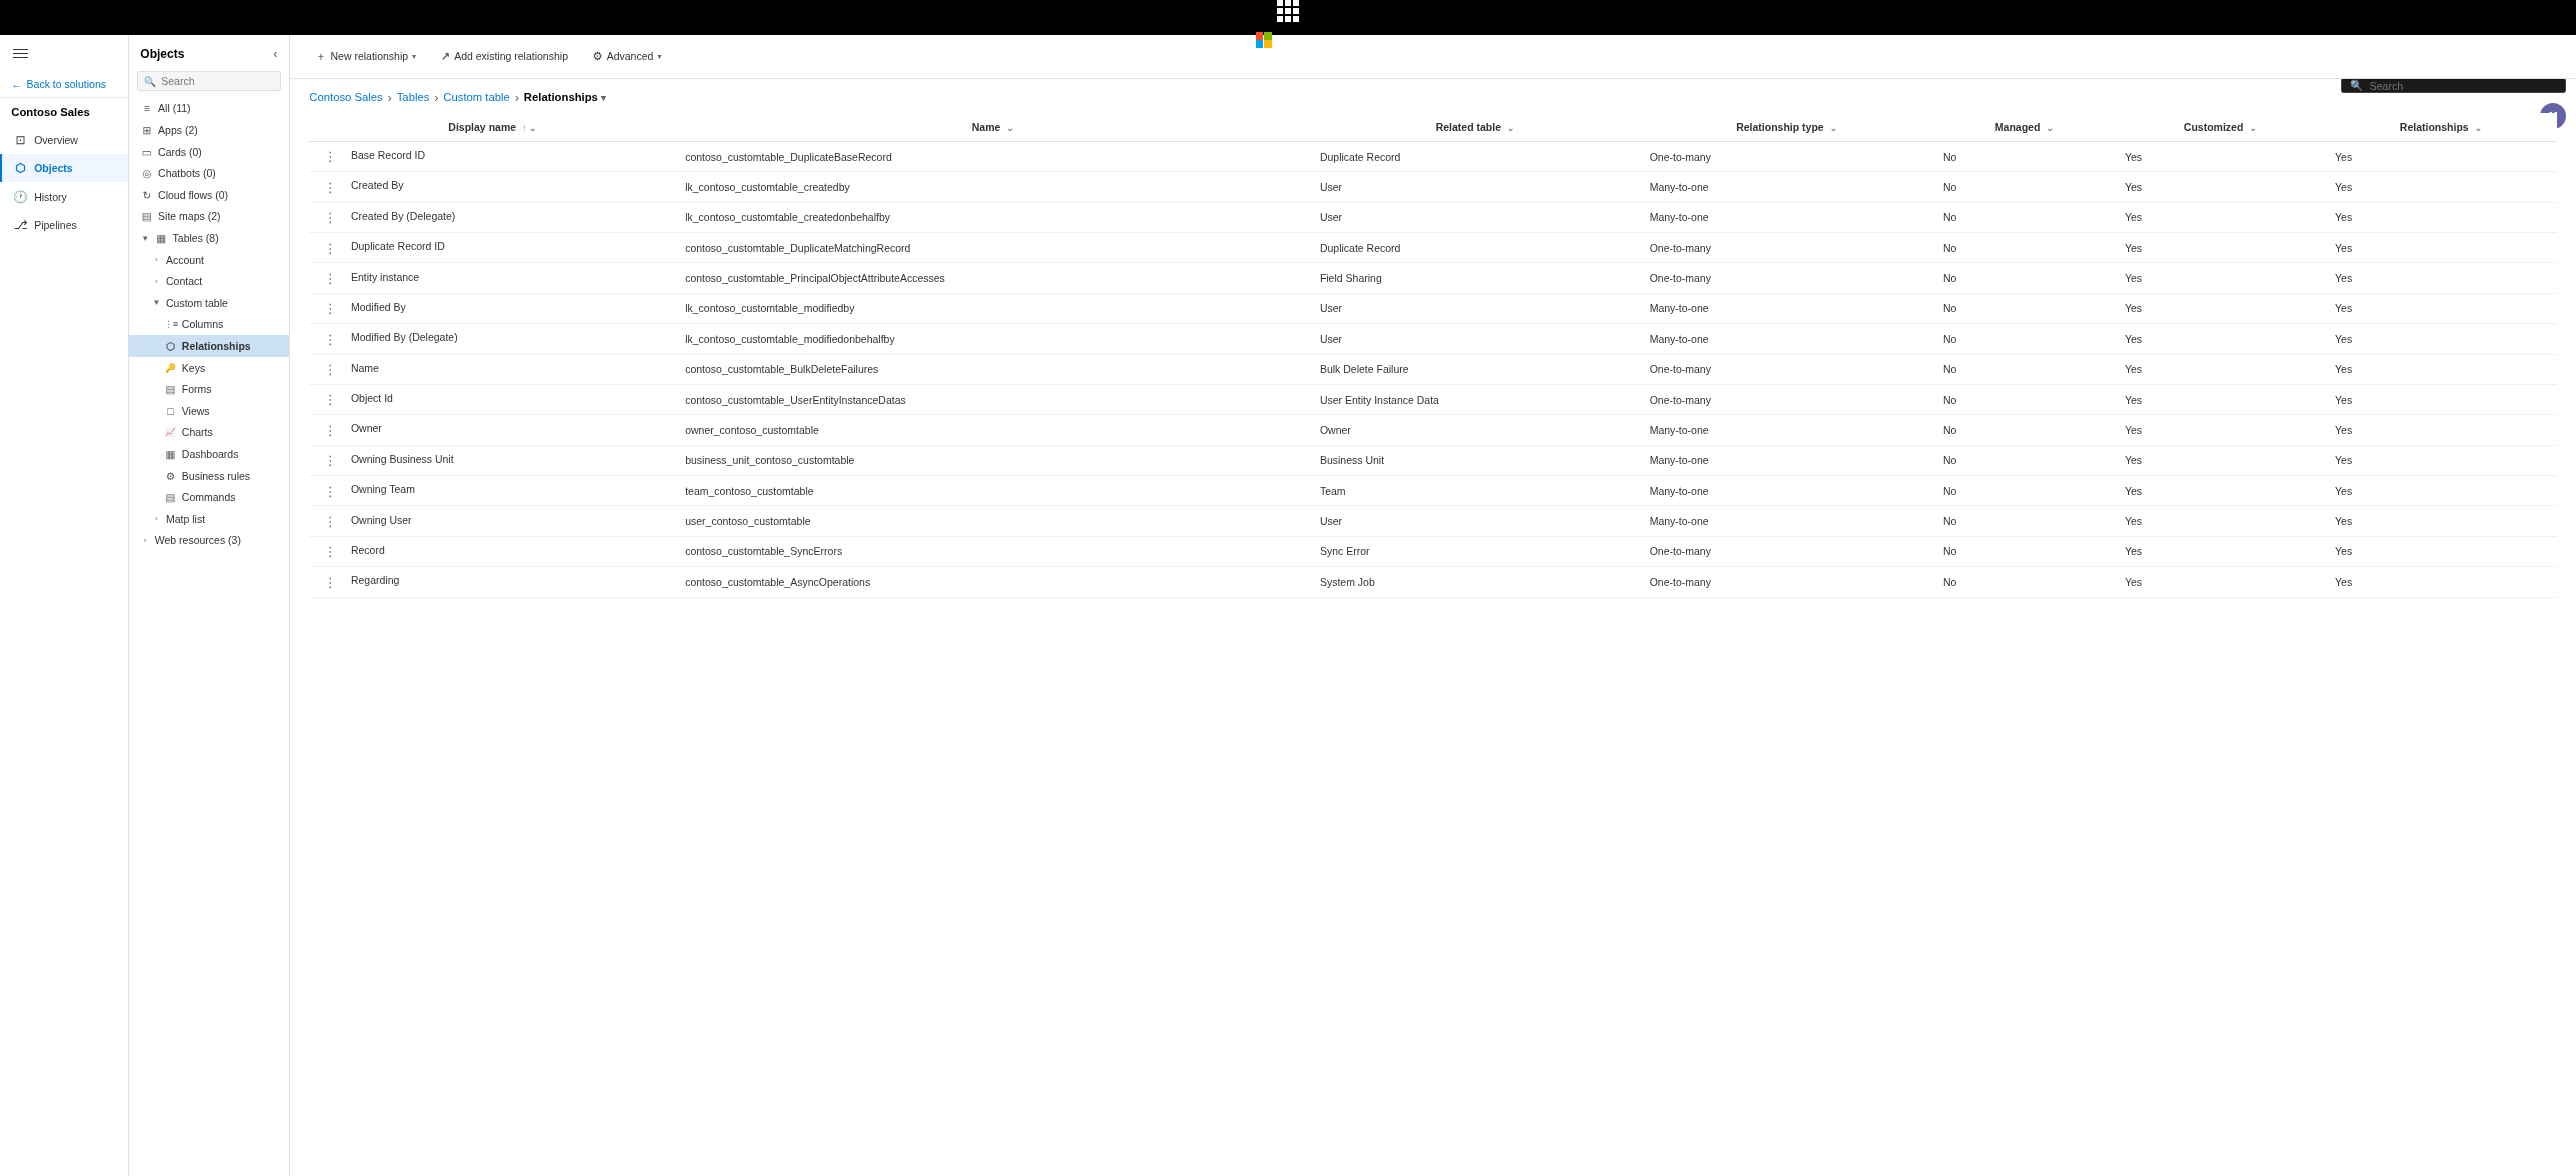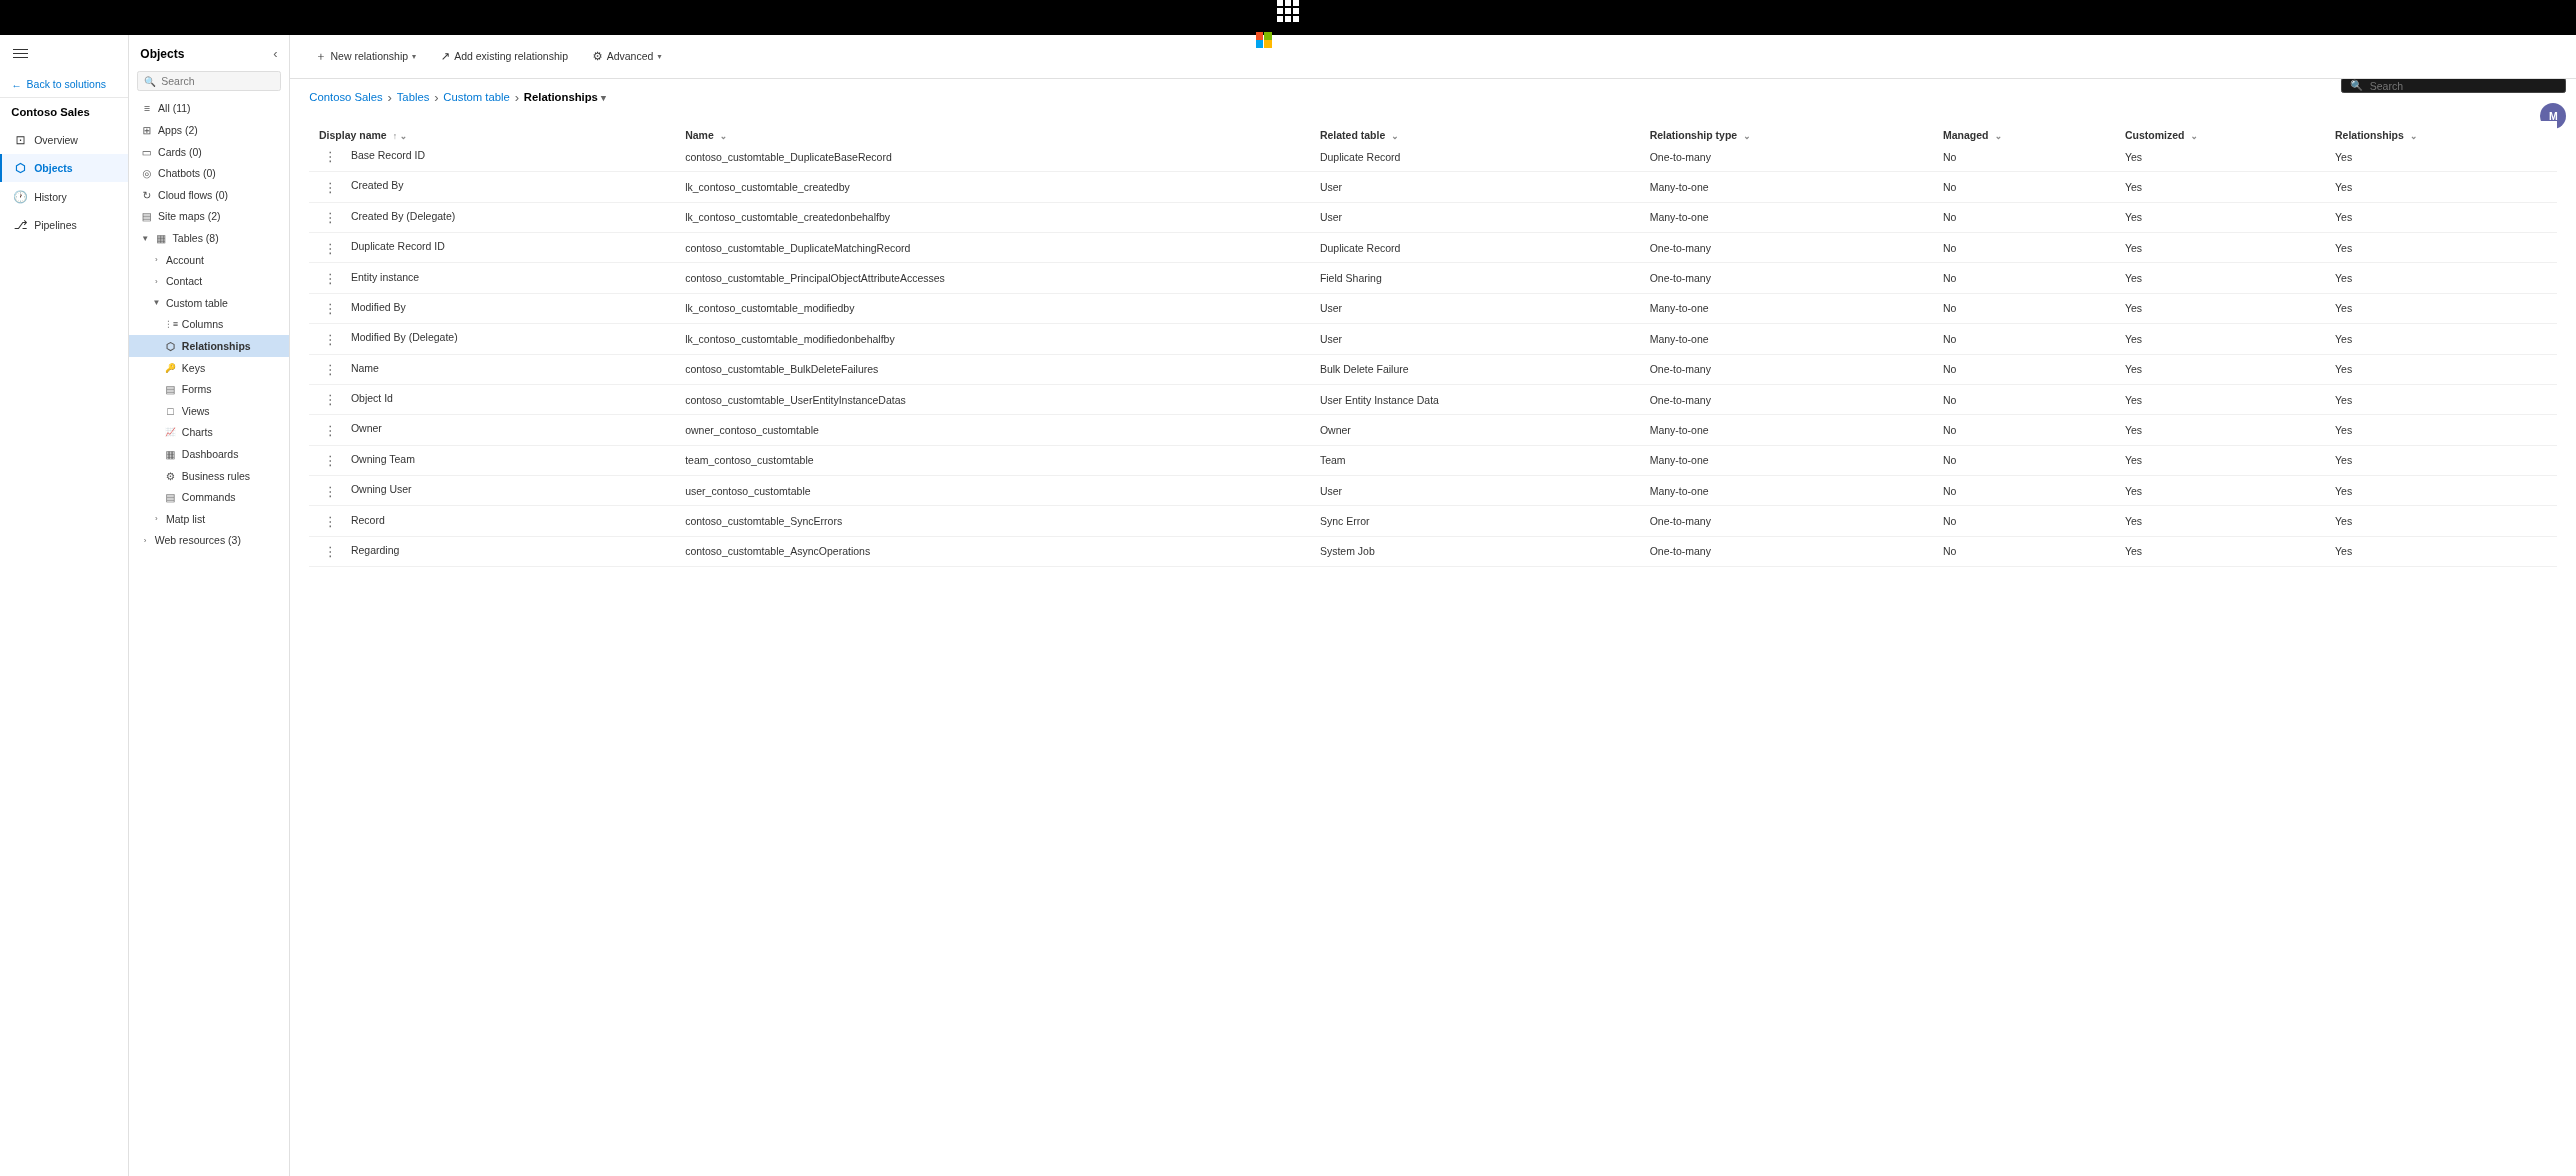--- a/index.html
+++ b/index.html
@@ -57,21 +57,21 @@
     .breadcrumb-bar { display: flex; align-items: center; gap: 4.8px; padding: 11.3px 19.3px 8px 19.3px; font-size: 11.3px; }
     .breadcrumb-item { color: #0078d4; cursor: pointer; }
     .breadcrumb-sep { color: #666; font-size: 13px; }
     .breadcrumb-current { font-weight: 700; color: #000; display: flex; align-items: center; gap: 3.2px; }
     .breadcrumb-chevron { font-size: 9.7px; color: #666; }
 
     
     .table-container { flex: 1; overflow: auto; padding: 0 19.3px; }
     table { width: 100%; border-collapse: collapse; font-size: 10.5px; }
     thead tr { border-bottom: 1.6px solid #e0e0e0; }
-    th { padding: 8px 9.7px; text-align: left; font-weight: 600; color: #333; white-space: nowrap; background: #fff; position: sticky; top: 8px; z-index: 1; }
+    th { padding: 8px 9.7px; text-align: center; font-weight: 600; color: #333; white-space: nowrap; background: #fff; position: sticky; top: 0; z-index: 1; }
     th .sort-icon { color: #888; font-size: 8.8px; margin-left: 3.2px; }
     td { padding: 7.2px 9.7px; border-bottom: 0.8px solid #f0f0f0; color: #333; vertical-align: middle; }
     .row-menu { color: #666; cursor: pointer; font-size: 13px; padding: 1.6px 4.8px; border-radius: 2.4px; }
     .col-display { min-width: 161px; }
     .col-name { min-width: 209px; }
     .col-related { min-width: 145px; }
     .col-type { min-width: 129px; }
     .col-managed { min-width: 80px; }
     .col-customized { min-width: 88px; }
     .col-customizable { min-width: 97px; }
@@ -446,20 +446,32 @@
       <td class="col-name">owner_contoso_customtable</td>
       <td class="col-related">Owner</td>
       <td class="col-type">Many-to-one</td>
       <td class="col-managed">No</td>
       <td class="col-customized">Yes</td>
       <td class="col-customizable">Yes</td>
     </tr>
             <tr>
       <td class="col-display">
         <span class="row-menu" style="margin-right:6.4px;vertical-align:middle;">⋮</span>
+        Owning Business Unit
+      </td>
+      <td class="col-name">business_unit_contoso_customtable</td>
+      <td class="col-related">Business Unit</td>
+      <td class="col-type">Many-to-one</td>
+      <td class="col-managed">No</td>
+      <td class="col-customized">Yes</td>
+      <td class="col-customizable">Yes</td>
+    </tr>
+            <tr>
+      <td class="col-display">
+        <span class="row-menu" style="margin-right:6.4px;vertical-align:middle;">⋮</span>
         Owning Team
       </td>
       <td class="col-name">team_contoso_customtable</td>
       <td class="col-related">Team</td>
       <td class="col-type">Many-to-one</td>
       <td class="col-managed">No</td>
       <td class="col-customized">Yes</td>
       <td class="col-customizable">Yes</td>
     </tr>
             <tr>

